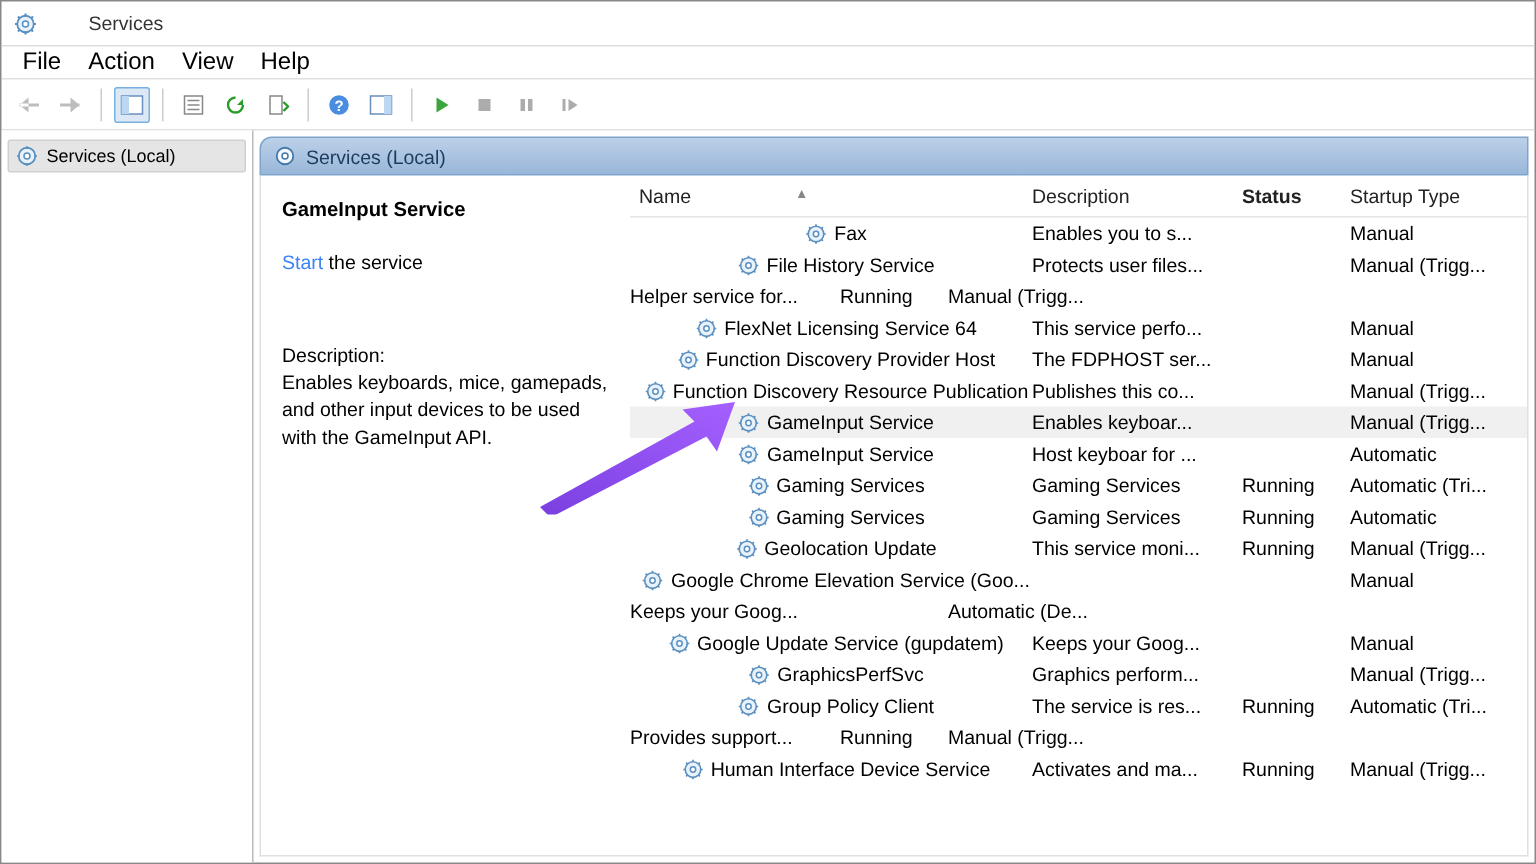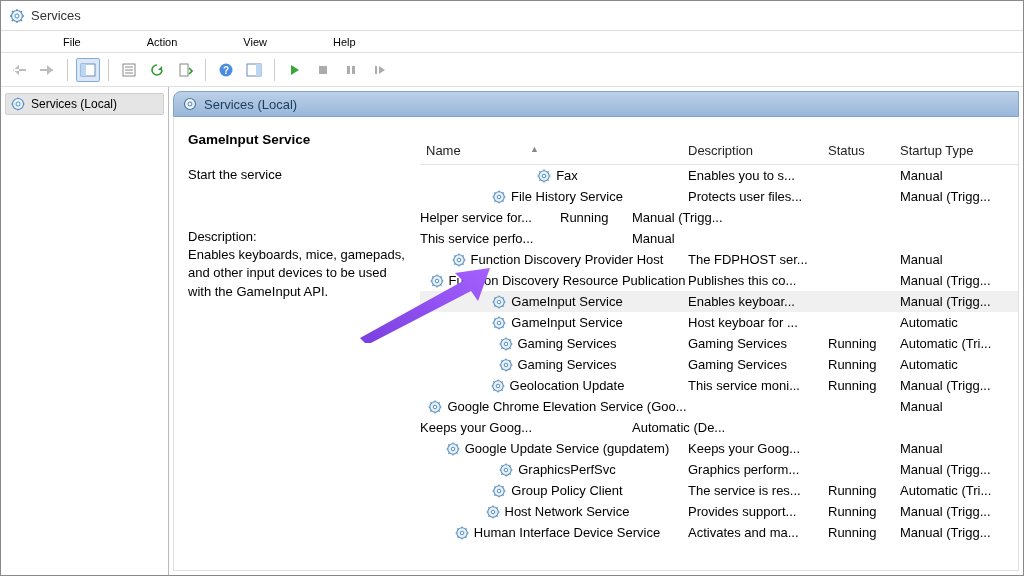--- a/index.html
+++ b/index.html
@@ -14,36 +14,36 @@
     overflow: hidden;
     border: 1px solid #888;
     position: relative;
   }
   .titlebar {
     height: 30px;
     display: flex;
     align-items: center;
     padding: 0 8px;
     border-bottom: 1px solid #ddd;
+    gap: 28px;
   }
   .titlebar .gear-icon { margin-right: 6px; }
   .titlebar .title { font-size: 13px; color: #333; }
   .menubar {
     height: 22px;
     display: flex;
     align-items: center;
     padding: 0 6px;
     gap: 2px;
     border-bottom: 1px solid #e0e0e0;
   }
   .menubar .menu-item {
     padding: 2px 8px;
-    font-size: 11px;
+    font-size: 16px;
     cursor: default;
-    margin-left: 48px;
   }
   .toolbar {
     height: 34px;
     display: flex;
     align-items: center;
     padding: 0 6px;
     gap: 4px;
     border-bottom: 1px solid #e0e0e0;
   }
   .tbtn {
@@ -116,41 +116,40 @@
     padding: 14px 12px 10px 14px;
     font-size: 13px;
     line-height: 1.4;
   }
   .detail-left .svc-title {
     font-weight: bold;
     margin-bottom: 16px;
     font-size: 13.5px;
   }
   .detail-left .startlink {
-    color: #000000;
+    color: #3b82f6;
     margin-top: 10px;
   }
   .detail-left .desc-label { margin-top: 44px; }
   .detail-list {
     flex: 1;
     overflow: hidden;
     position: relative;
   }
   .columns {
     height: 28px;
     display: flex;
     align-items: center;
     border-bottom: 1px solid #e5e5e5;
     font-size: 13px;
     color: #222;
-    margin-top: 20px;
   }
   .col-name { width: 268px; padding-left: 6px; position: relative;}
   .col-desc { width: 140px; }
-  .col-status { width: 72px; }
+  .col-status { width: 72px; font-weight: bold; }
   .col-startup { flex: 1; }
   .sort-arrow {
     position: absolute;
     left: 110px;
     top: 1px;
     font-size: 9px;
     color: #888;
   }
   .rows { }
   .row {
@@ -377,20 +376,39 @@
               <div class="c-desc">Protects user files...</div>
               <div class="c-status"></div>
               <div class="c-startup">Manual (Trigg...</div>
             </div>
             <div class="row">
               <div class="c-desc">Helper service for...</div>
               <div class="c-status">Running</div>
               <div class="c-startup">Manual (Trigg...</div>
             </div>
             <div class="row">
+              <div class="c-name">
+                <span class="svc-icon">
+                  <svg width="16" height="16" viewBox="0 0 16 16">
+                    <circle cx="8" cy="8" r="5.2" fill="#e8f2fa" stroke="#5a8fbf" stroke-width="1.1"></circle>
+                    <circle cx="8" cy="8" r="1.8" fill="#fff" stroke="#5a8fbf"></circle>
+                    <g stroke="#5a8fbf" stroke-width="1.1">
+                      <line x1="8" y1="1.5" x2="8" y2="3"></line>
+                      <line x1="8" y1="13" x2="8" y2="14.5"></line>
+                      <line x1="1.5" y1="8" x2="3" y2="8"></line>
+                      <line x1="13" y1="8" x2="14.5" y2="8"></line>
+                      <line x1="3.4" y1="3.4" x2="4.4" y2="4.4"></line>
+                      <line x1="11.6" y1="11.6" x2="12.6" y2="12.6"></line>
+                      <line x1="3.4" y1="12.6" x2="4.4" y2="11.6"></line>
+                      <line x1="11.6" y1="4.4" x2="12.6" y2="3.4"></line>
+                    </g>
+                  </svg>
+                </span>
+                <span>FlexNet Licensing Service 64</span>
+              </div>
               <div class="c-desc">This service perfo...</div>
               <div class="c-status"></div>
               <div class="c-startup">Manual</div>
             </div>
             <div class="row">
               <div class="c-name">
                 <span class="svc-icon">
                   <svg width="16" height="16" viewBox="0 0 16 16">
                     <circle cx="8" cy="8" r="5.2" fill="#e8f2fa" stroke="#5a8fbf" stroke-width="1.1"></circle>
                     <circle cx="8" cy="8" r="1.8" fill="#fff" stroke="#5a8fbf"></circle>
@@ -651,39 +669,20 @@
                     </g>
                   </svg>
                 </span>
                 <span>Group Policy Client</span>
               </div>
               <div class="c-desc">The service is res...</div>
               <div class="c-status">Running</div>
               <div class="c-startup">Automatic (Tri...</div>
             </div>
             <div class="row">
-              <div class="c-name">
-                <span class="svc-icon">
-                  <svg width="16" height="16" viewBox="0 0 16 16">
-                    <circle cx="8" cy="8" r="5.2" fill="#e8f2fa" stroke="#5a8fbf" stroke-width="1.1"></circle>
-                    <circle cx="8" cy="8" r="1.8" fill="#fff" stroke="#5a8fbf"></circle>
-                    <g stroke="#5a8fbf" stroke-width="1.1">
-                      <line x1="8" y1="1.5" x2="8" y2="3"></line>
-                      <line x1="8" y1="13" x2="8" y2="14.5"></line>
-                      <line x1="1.5" y1="8" x2="3" y2="8"></line>
-                      <line x1="13" y1="8" x2="14.5" y2="8"></line>
-                      <line x1="3.4" y1="3.4" x2="4.4" y2="4.4"></line>
-                      <line x1="11.6" y1="11.6" x2="12.6" y2="12.6"></line>
-                      <line x1="3.4" y1="12.6" x2="4.4" y2="11.6"></line>
-                      <line x1="11.6" y1="4.4" x2="12.6" y2="3.4"></line>
-                    </g>
-                  </svg>
-                </span>
-                <span>Host Network Service</span>
-              </div>
               <div class="c-desc">Provides support...</div>
               <div class="c-status">Running</div>
               <div class="c-startup">Manual (Trigg...</div>
             </div>
             <div class="row">
               <div class="c-name">
                 <span class="svc-icon">
                   <svg width="16" height="16" viewBox="0 0 16 16">
                     <circle cx="8" cy="8" r="5.2" fill="#e8f2fa" stroke="#5a8fbf" stroke-width="1.1"></circle>
                     <circle cx="8" cy="8" r="1.8" fill="#fff" stroke="#5a8fbf"></circle>

